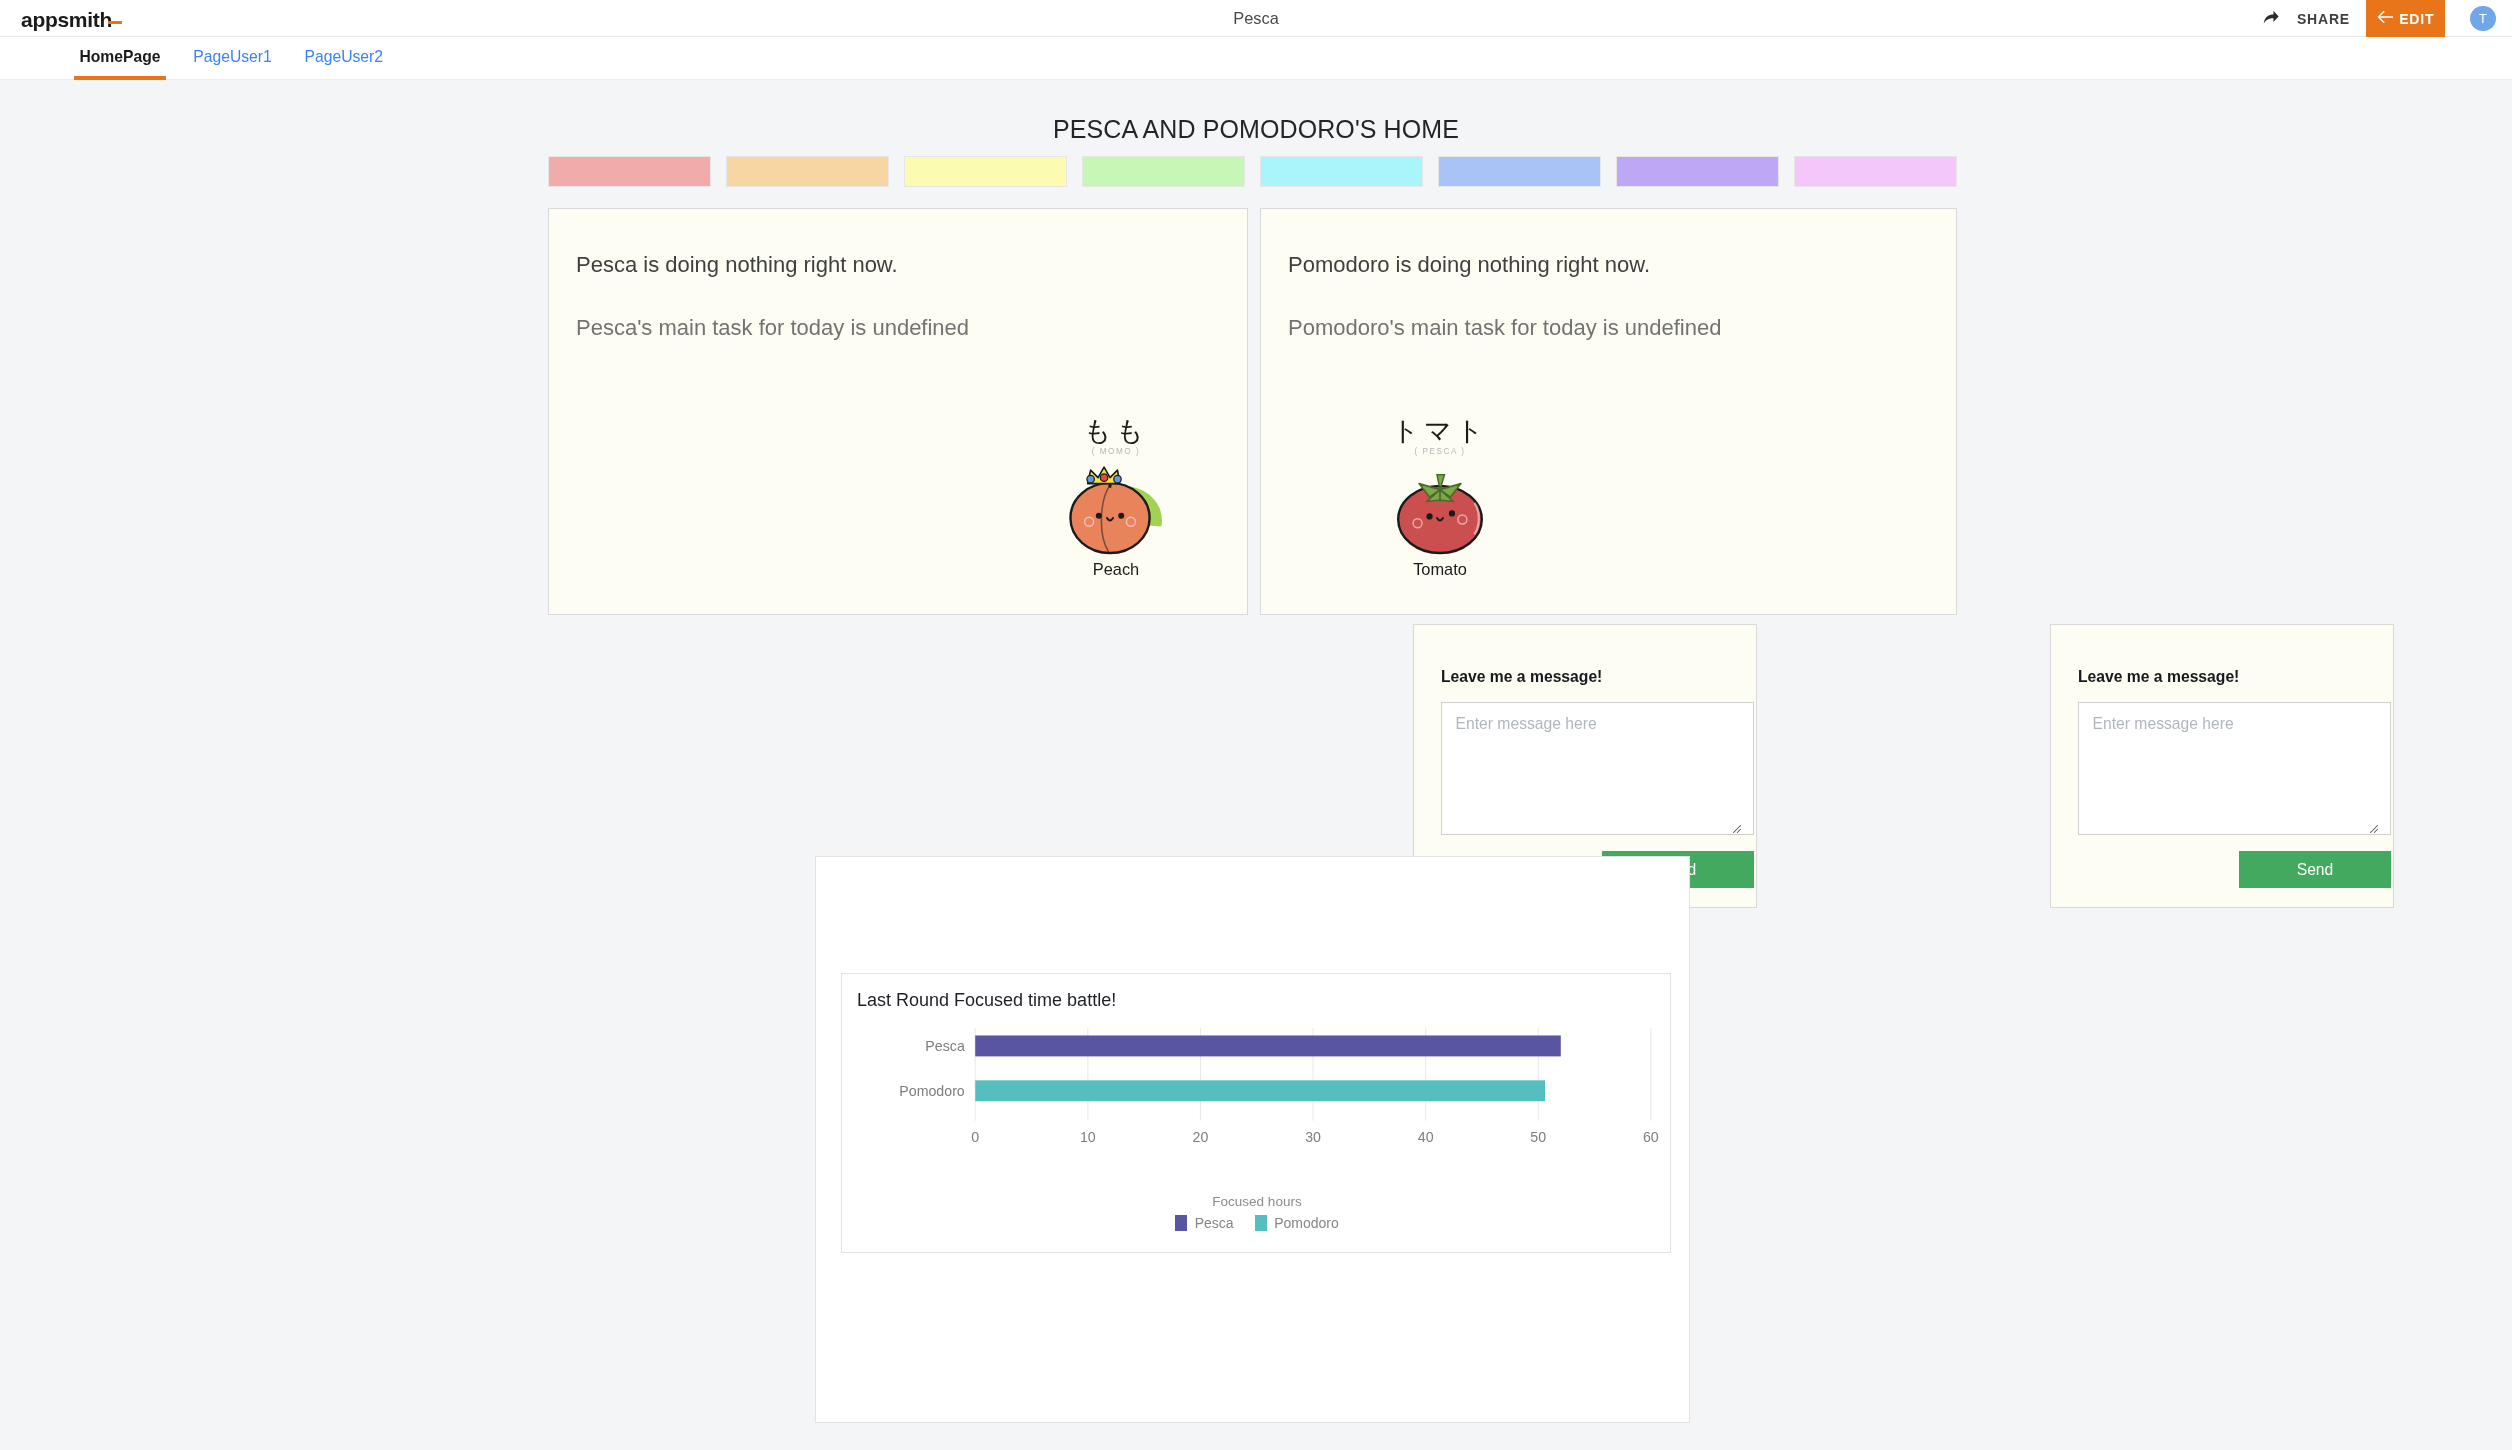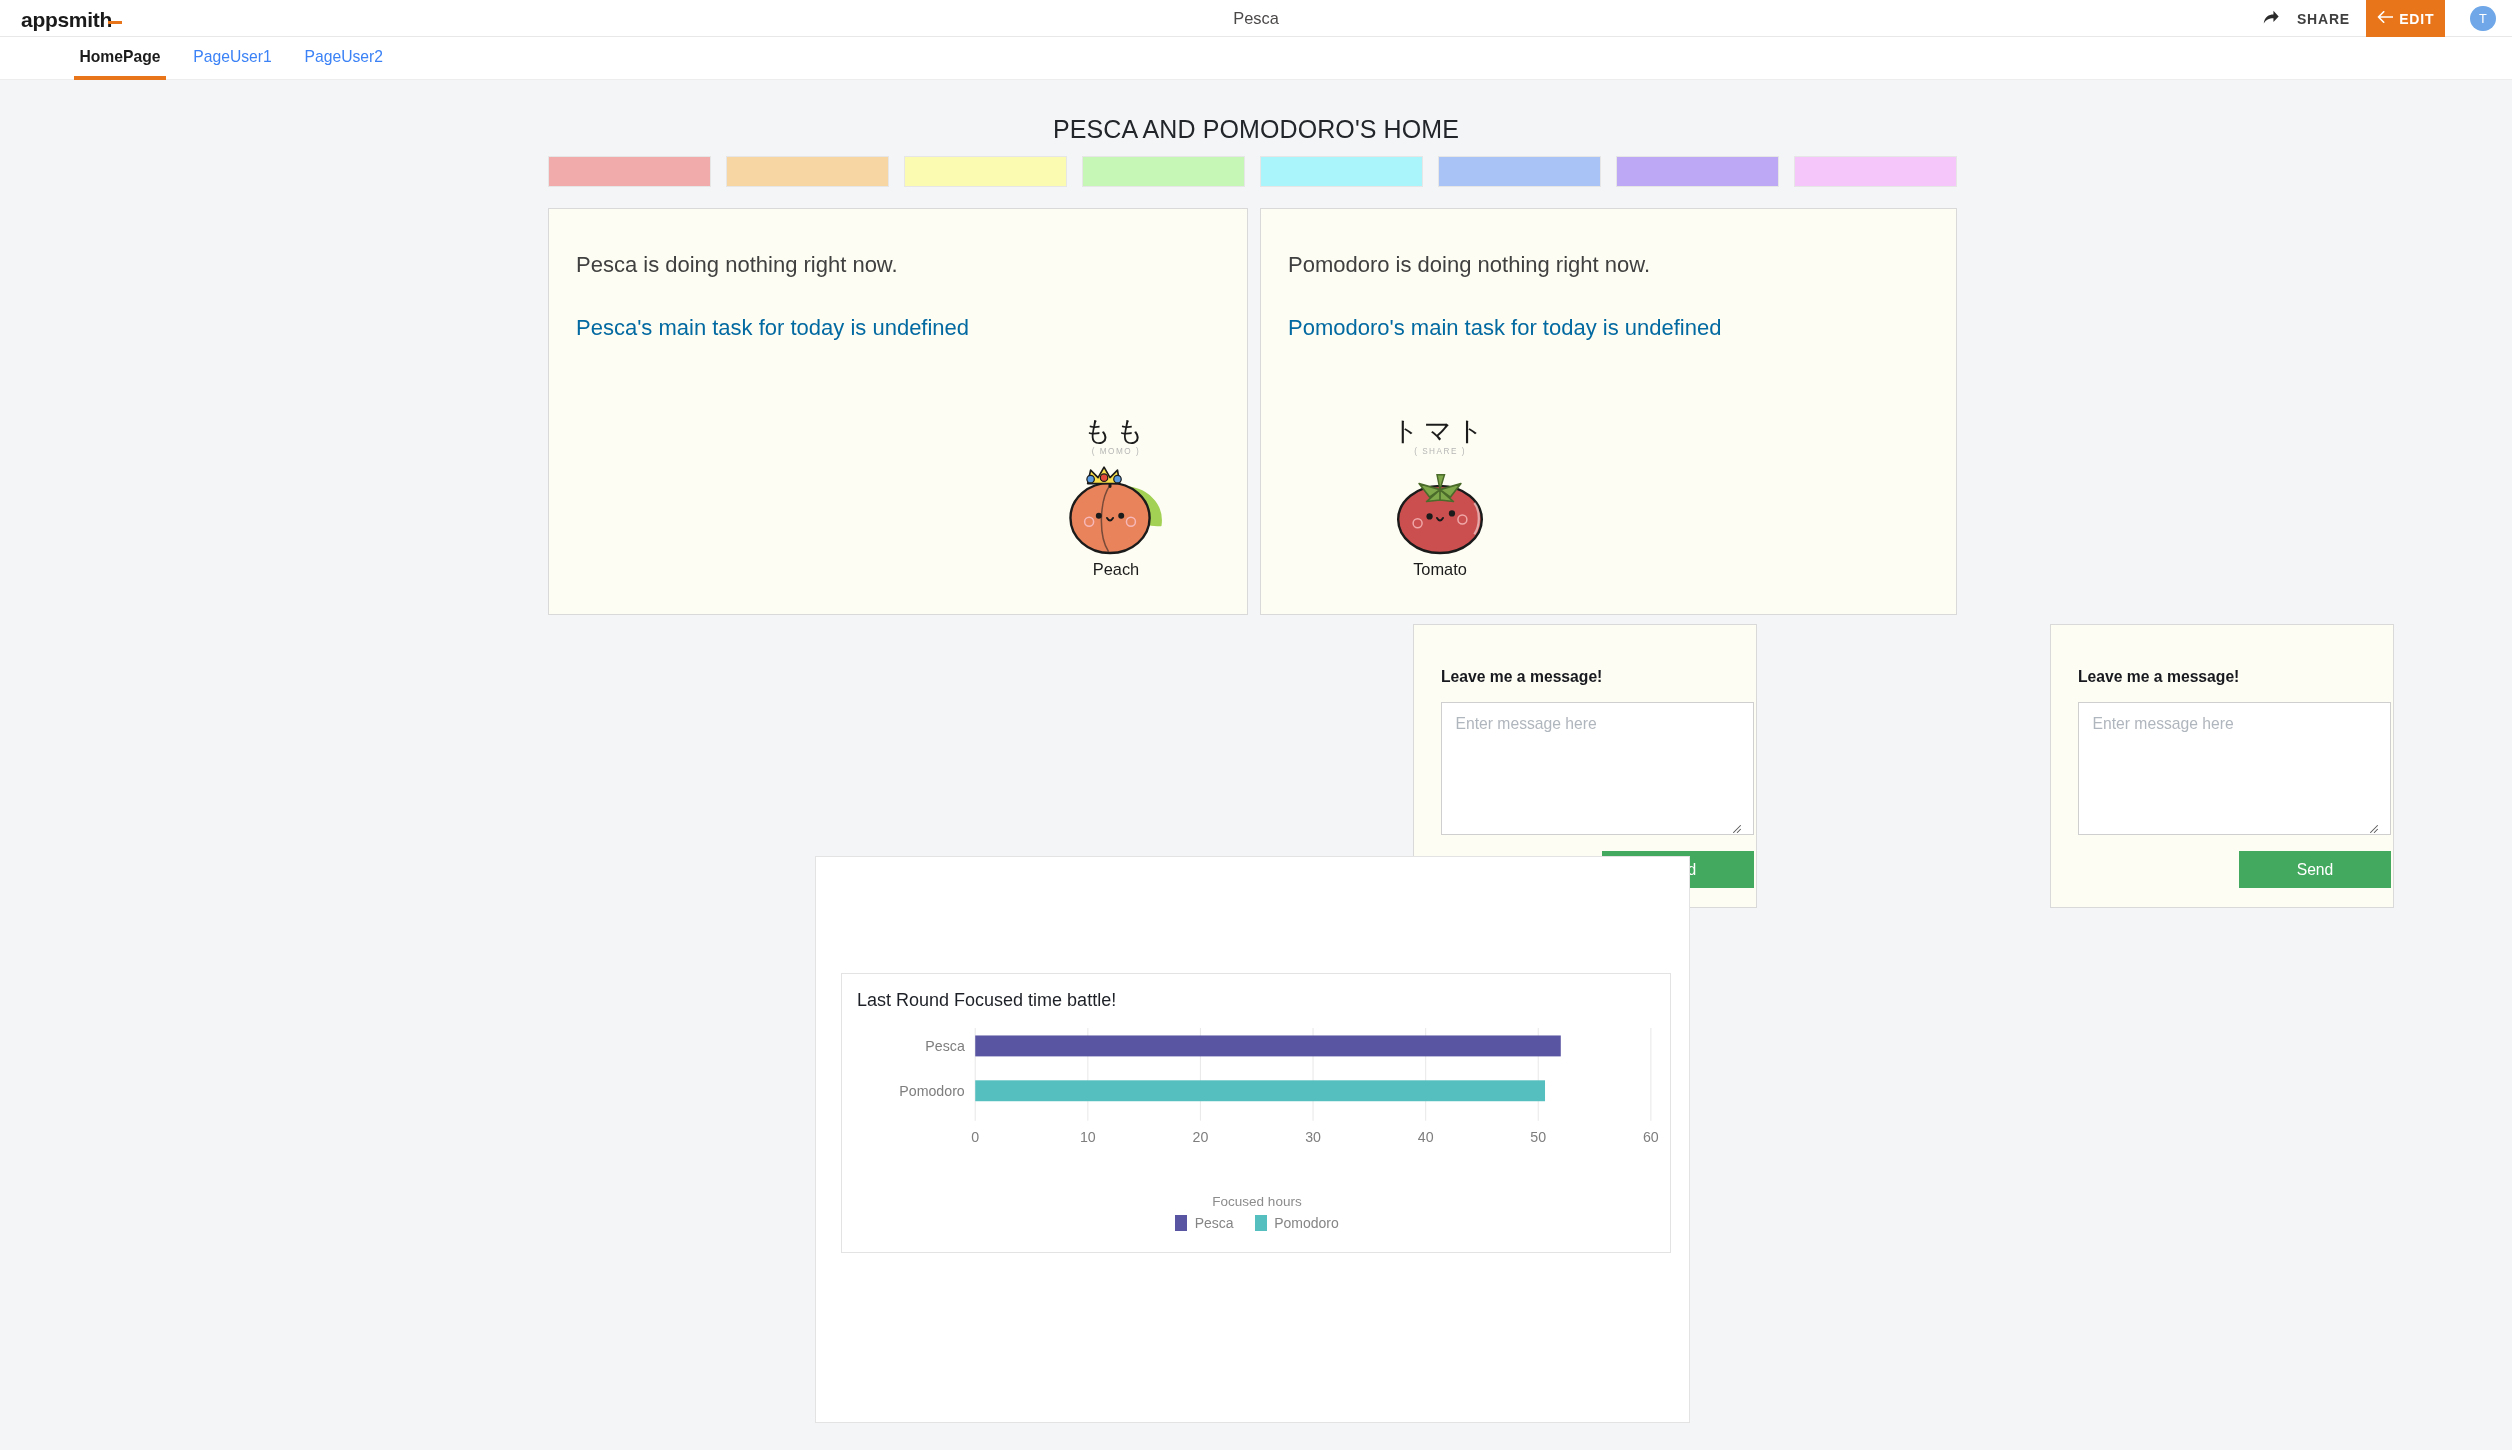--- a/index.html
+++ b/index.html
@@ -97,21 +97,21 @@
   }
   .mcard.left  { left: 548px;  width: 700px; }
   .mcard.right { left: 1260px; width: 697px; }
 
   .mcard-line1 {
     position: absolute; left: 27px; top: 43px;
     font-size: 22px; color: #404040; font-weight: 400;
   }
   .mcard-line2 {
     position: absolute; left: 27px; top: 106px;
-    font-size: 22px; color: #0369a1; font-weight: 400;
+    font-size: 22px; color: #737373; font-weight: 400;
   }
 
   
   .mascot { position: absolute; top: 208px; width: 224px; text-align: center; }
   .mcard.left  .mascot { left: 455px; }
   .mcard.right .mascot { left: 67px; }
 
   .mascot-jp {
     font-size: 27px; color: #1B1B1B; letter-spacing: 4.5px;
     line-height: 1; margin-bottom: 3px;
@@ -304,21 +304,21 @@
       <button class="send-btn" style="background: rgb(67, 169, 95);">Send</button>
     </div>
   </div>
 
   <div class="mcard right">
     <div class="mcard-line1">Pomodoro is doing nothing right now.</div>
     <div class="mcard-line2">Pomodoro's main task for today is undefined</div>
 
     <div class="mascot">
       <div class="mascot-jp">トマト</div>
-      <div class="mascot-romaji">( SHARE )</div>
+      <div class="mascot-romaji">( PESCA )</div>
       <div class="mascot-art">
         <svg width="224" height="96" viewBox="0 0 300 128">
 
           <ellipse cx="150" cy="78" rx="56" ry="45" fill="#CB4F4F" stroke="#1B1B1B" stroke-width="3.2"></ellipse>
 
           <path d="M196 56 C204 66, 204 86, 196 98" stroke="#FFFFFF" stroke-width="3" fill="none" opacity="0.5"></path>
 
           <path d="M150 38 L150 20 M150 38 L122 30 L136 48 Z M150 38 L178 30 L164 48 Z M150 38 L132 54 L150 52 Z M150 38 L168 54 L150 52 Z" fill="#7FA84B" stroke="#4A6B2A" stroke-width="2.2" stroke-linejoin="round"></path>
           <path d="M150 38 L146 18 L156 18 Z" fill="#7FA84B" stroke="#4A6B2A" stroke-width="2"></path>
 

